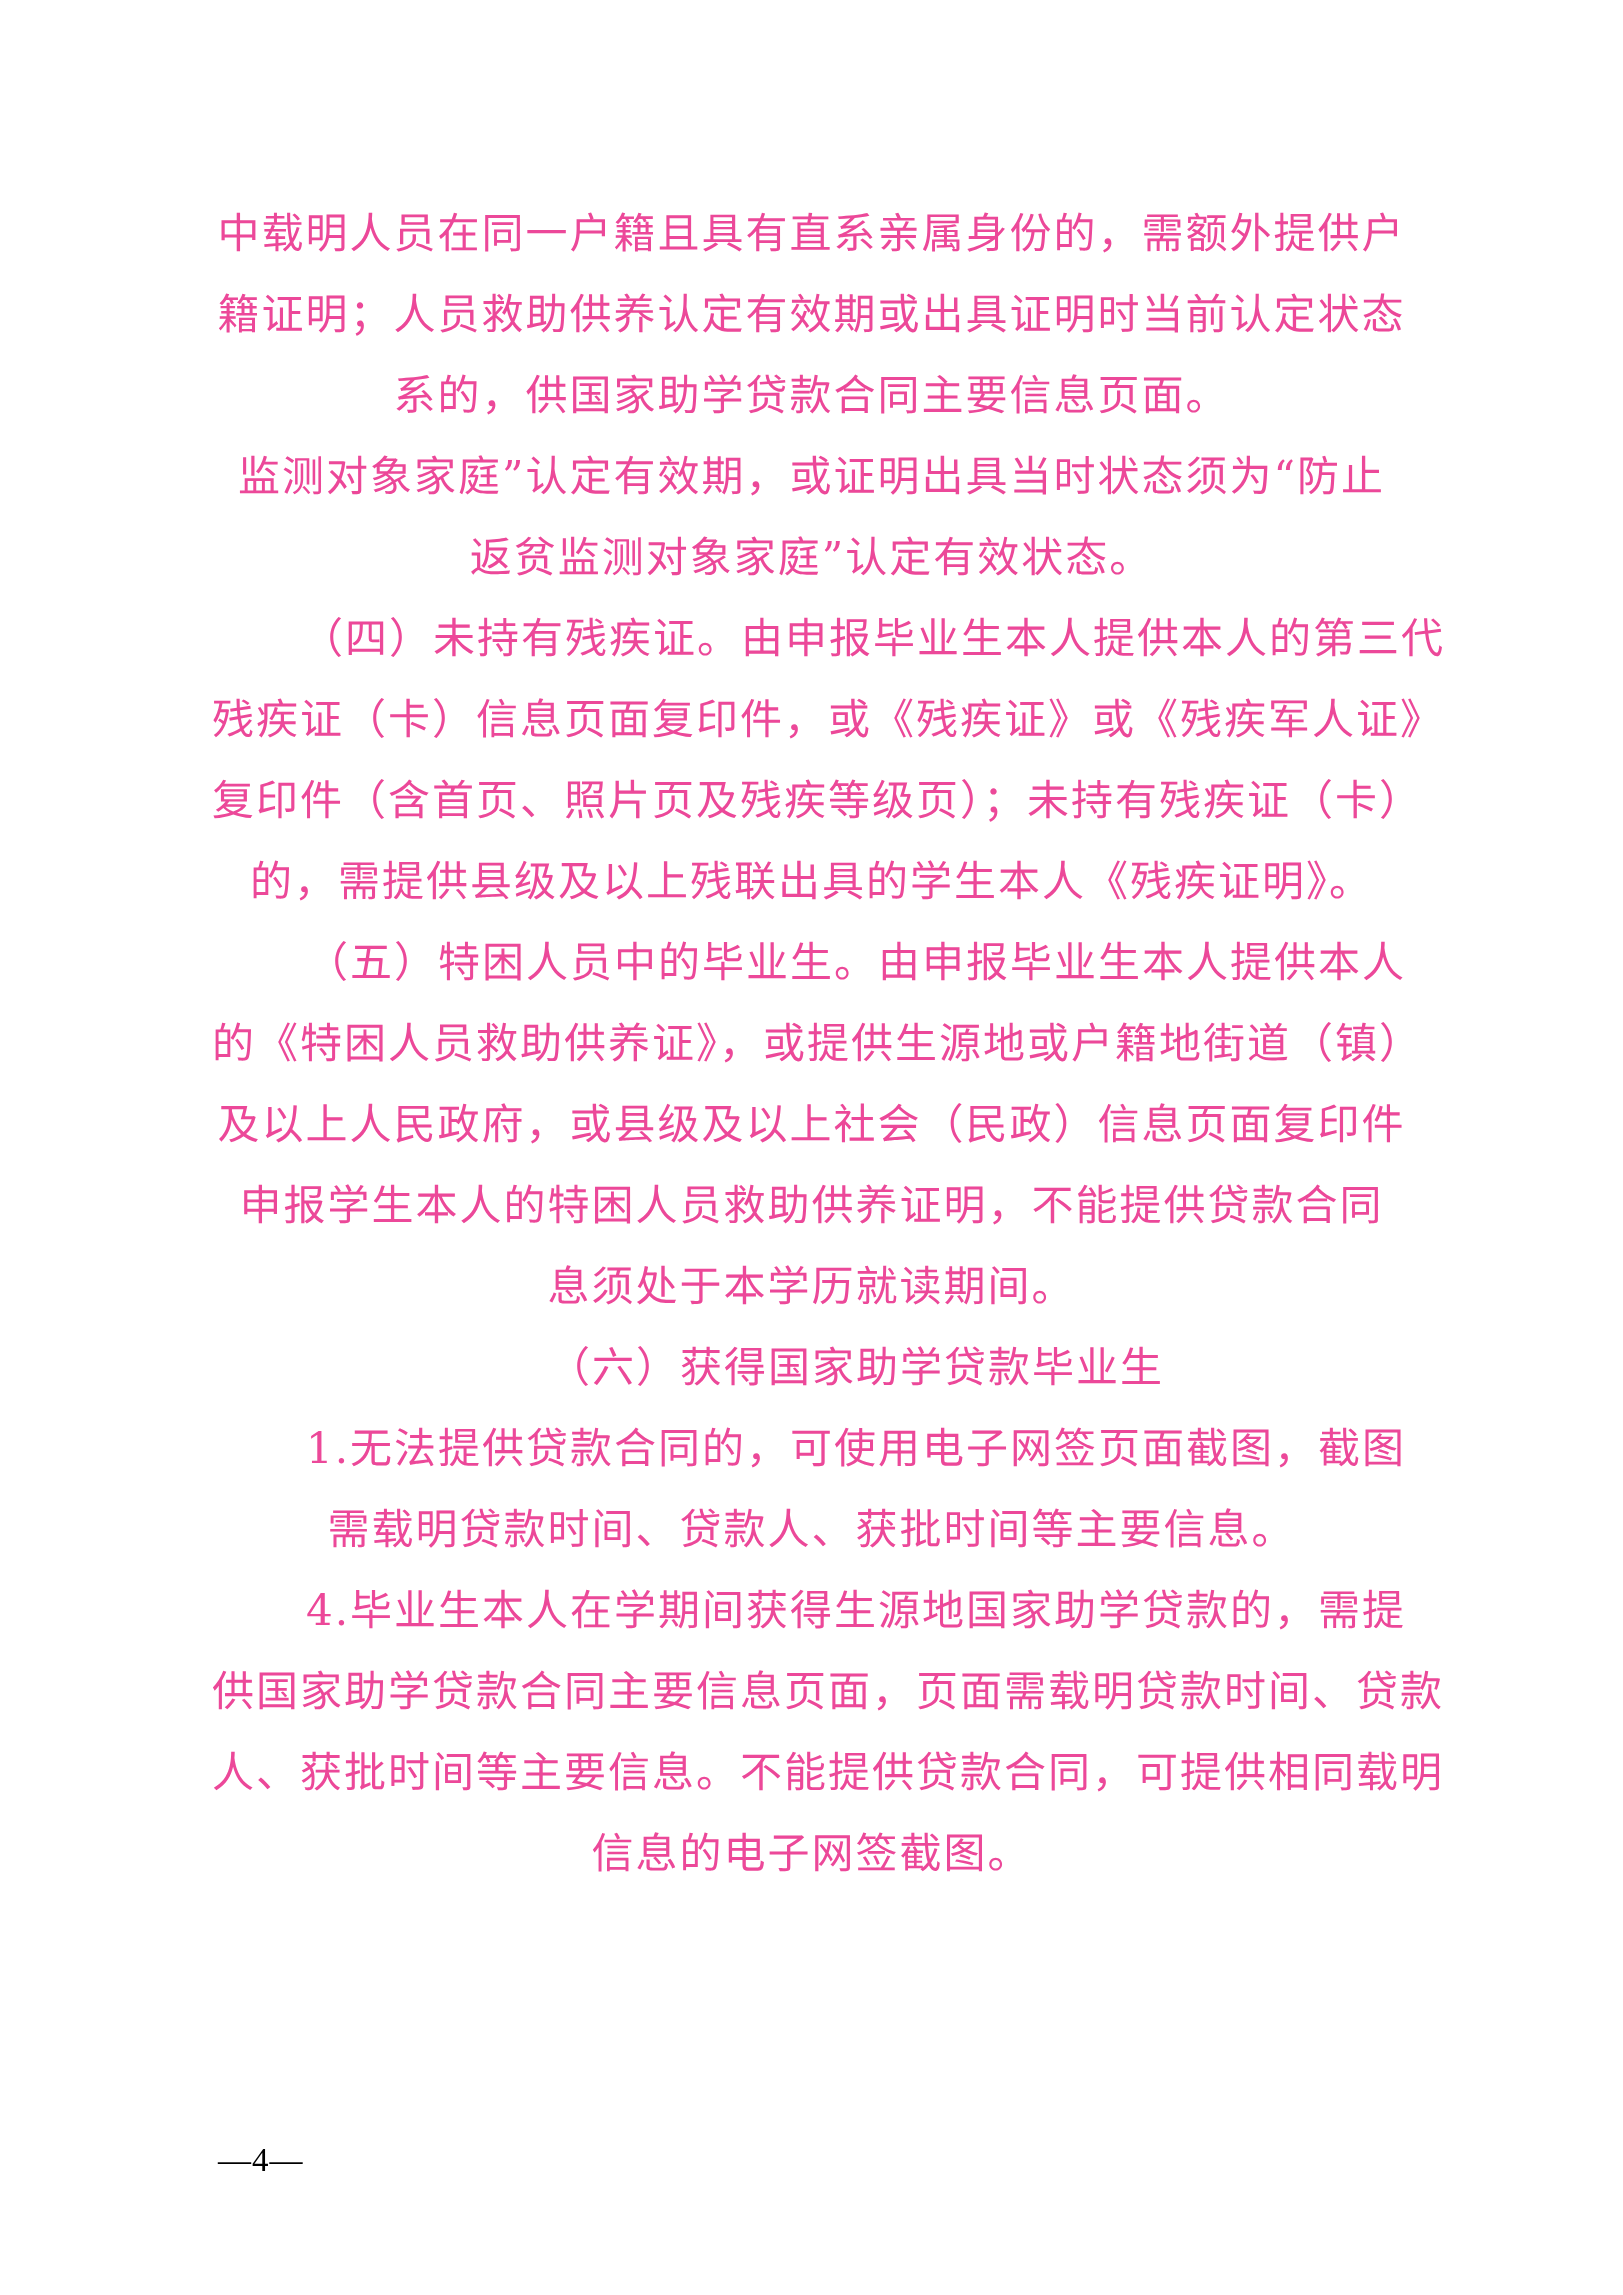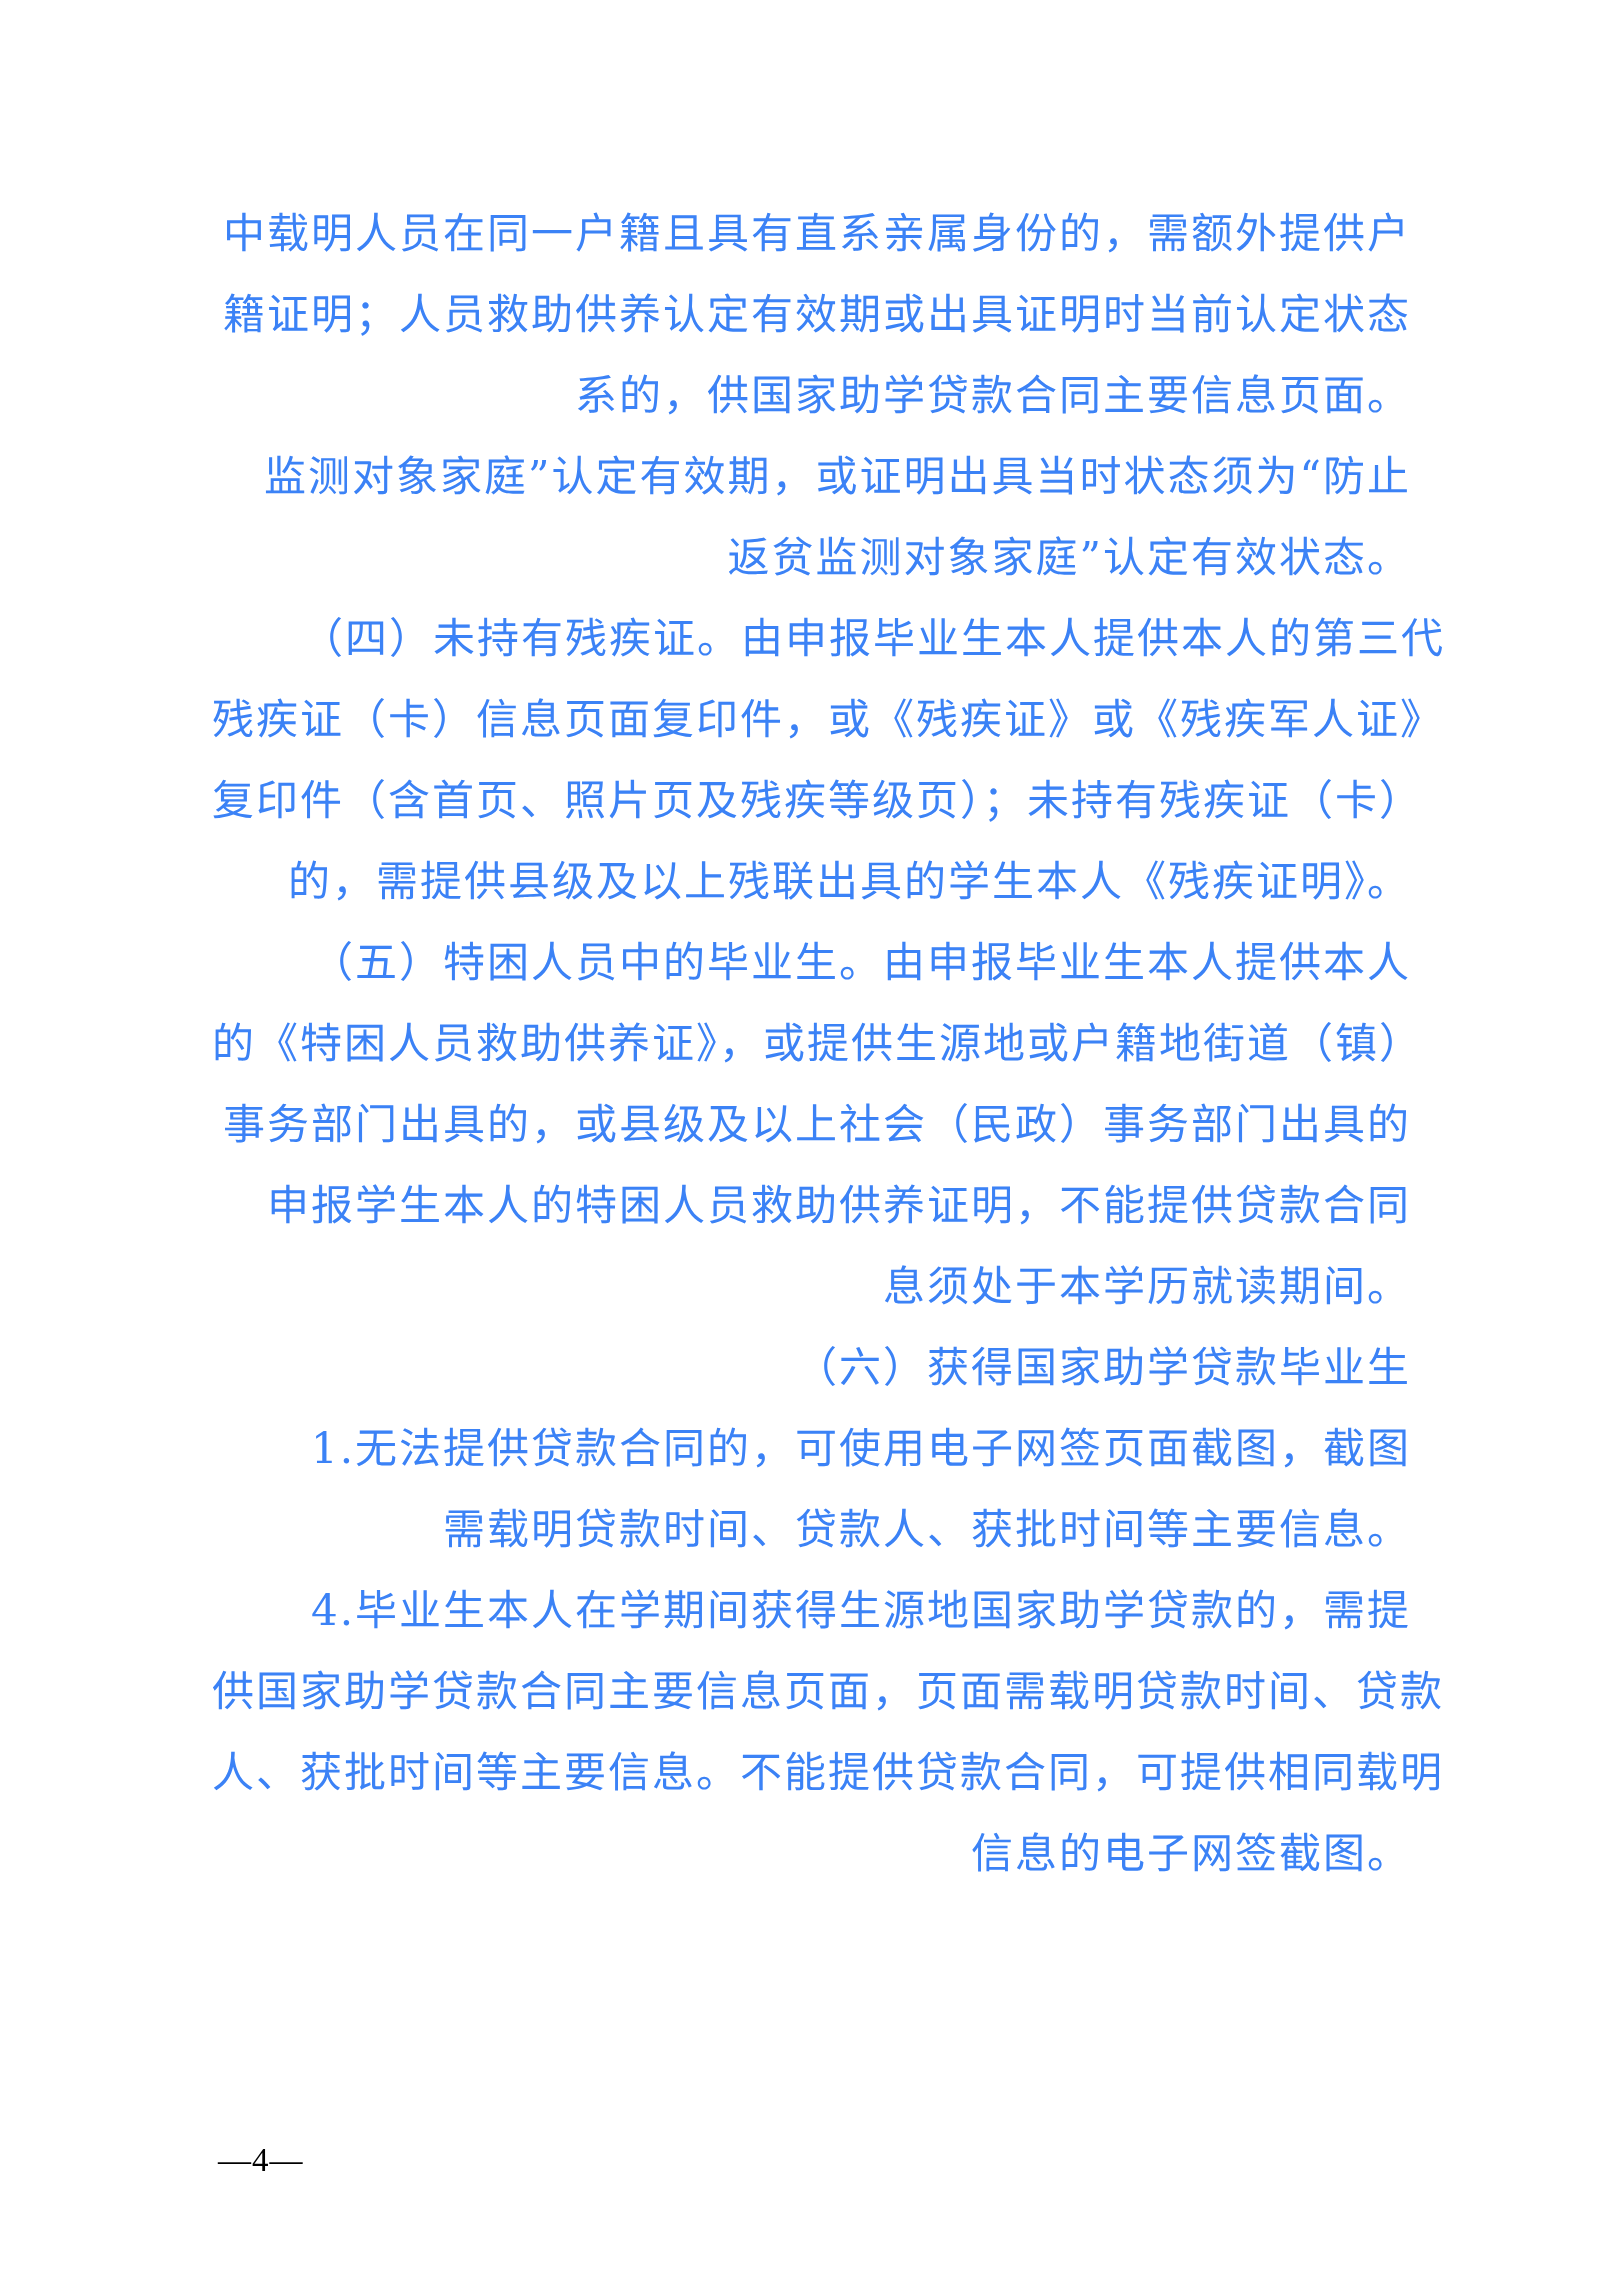--- a/index.html
+++ b/index.html
@@ -21,22 +21,22 @@
     top: 193px;
     width: 1199px;
     color: #000000;
   }
   .line {
     height: 81px;
     line-height: 81px;
     font-size: 42px;
     letter-spacing: 2px;
     white-space: nowrap;
-    text-align: right;
-    color: #3b82f6;
+    text-align: center;
+    color: #ec4899;
   }
   .line.indent {
     padding-left: 89px;
   }
   .footer {
     position: absolute;
     left: 218px;
     top: 2140px;
     height: 41px;
     line-height: 41px;
@@ -55,21 +55,21 @@
       <div class="line">籍证明；人员救助供养认定有效期或出具证明时当前认定状态</div>
       <div class="line">系的，供国家助学贷款合同主要信息页面。</div>
       <div class="line">监测对象家庭”认定有效期，或证明出具当时状态须为“防止</div>
       <div class="line">返贫监测对象家庭”认定有效状态。</div>
       <div class="line indent">（四）未持有残疾证。由申报毕业生本人提供本人的第三代</div>
       <div class="line">残疾证（卡）信息页面复印件，或《残疾证》或《残疾军人证》</div>
       <div class="line">复印件（含首页、照片页及残疾等级页）；未持有残疾证（卡）</div>
       <div class="line">的，需提供县级及以上残联出具的学生本人《残疾证明》。</div>
       <div class="line indent">（五）特困人员中的毕业生。由申报毕业生本人提供本人</div>
       <div class="line">的《特困人员救助供养证》，或提供生源地或户籍地街道（镇）</div>
-      <div class="line">事务部门出具的，或县级及以上社会（民政）事务部门出具的</div>
+      <div class="line">及以上人民政府，或县级及以上社会（民政）信息页面复印件</div>
       <div class="line">申报学生本人的特困人员救助供养证明，不能提供贷款合同</div>
       <div class="line">息须处于本学历就读期间。</div>
       <div class="line indent">（六）获得国家助学贷款毕业生</div>
       <div class="line indent">1.无法提供贷款合同的，可使用电子网签页面截图，截图</div>
       <div class="line">需载明贷款时间、贷款人、获批时间等主要信息。</div>
       <div class="line indent">4.毕业生本人在学期间获得生源地国家助学贷款的，需提</div>
       <div class="line">供国家助学贷款合同主要信息页面，页面需载明贷款时间、贷款</div>
       <div class="line">人、获批时间等主要信息。不能提供贷款合同，可提供相同载明</div>
       <div class="line">信息的电子网签截图。</div>
     </div>

